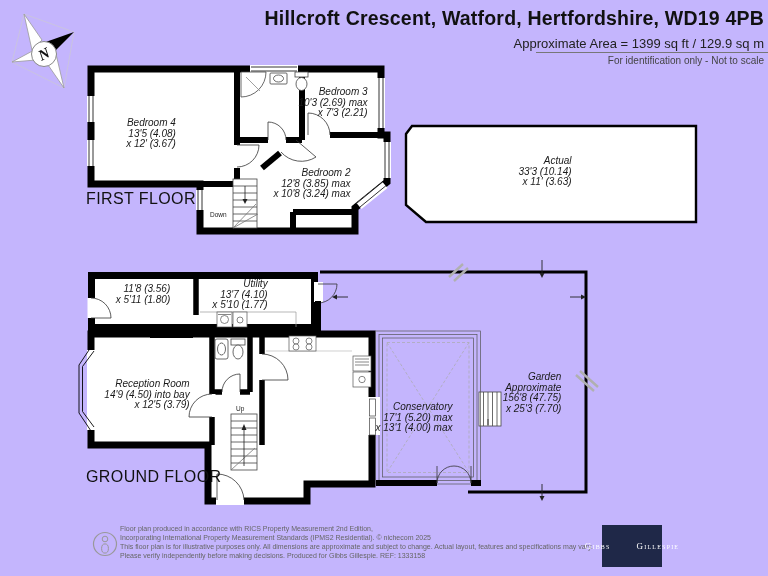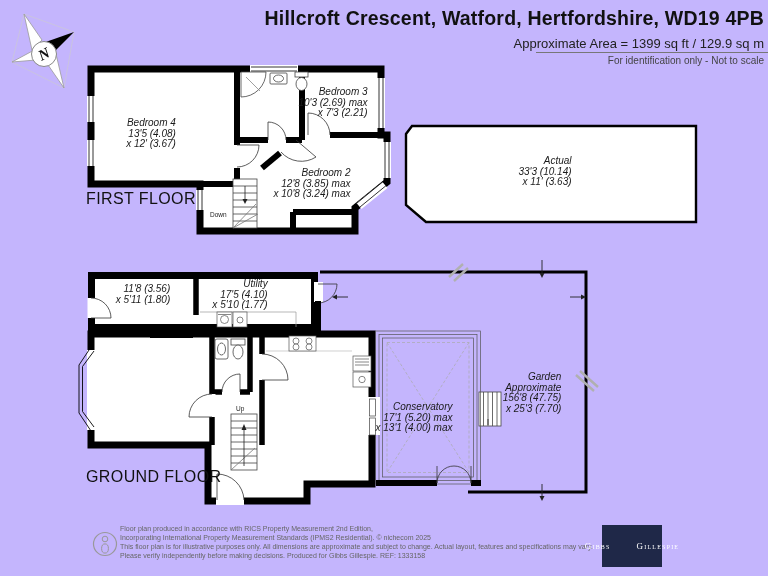--- a/index.html
+++ b/index.html
@@ -246,22 +246,27 @@
     <span>33'3 (10.14)</span>
     <span>x 11' (3.63)</span>
   </div>
 
   <div class="rl" style="left:143px;top:284px">
     <span>11'8 (3.56)</span>
     <span>x 5'11 (1.80)</span>
   </div>
   <div class="rl" style="left:240px;top:279px">
     <span>Utility</span>
-    <span>17'5 (4.10)</span>
+    <span>13'7 (4.10)</span>
     <span>x 5'10 (1.77)</span>
+  </div>
+  <div class="rl" style="left:147px;top:379px">
+    <span>Reception Room</span>
+    <span>14'9 (4.50) into bay</span>
+    <span>x 12'5 (3.79)</span>
   </div>
   <div class="rl" style="left:414px;top:402px">
     <span>Conservatory</span>
     <span>17'1 (5.20) max</span>
     <span>x 13'1 (4.00) max</span>
   </div>
   <div class="rl" style="left:532px;top:372px">
     <span>Garden</span>
     <span>Approximate</span>
     <span>156'8 (47.75)</span>

